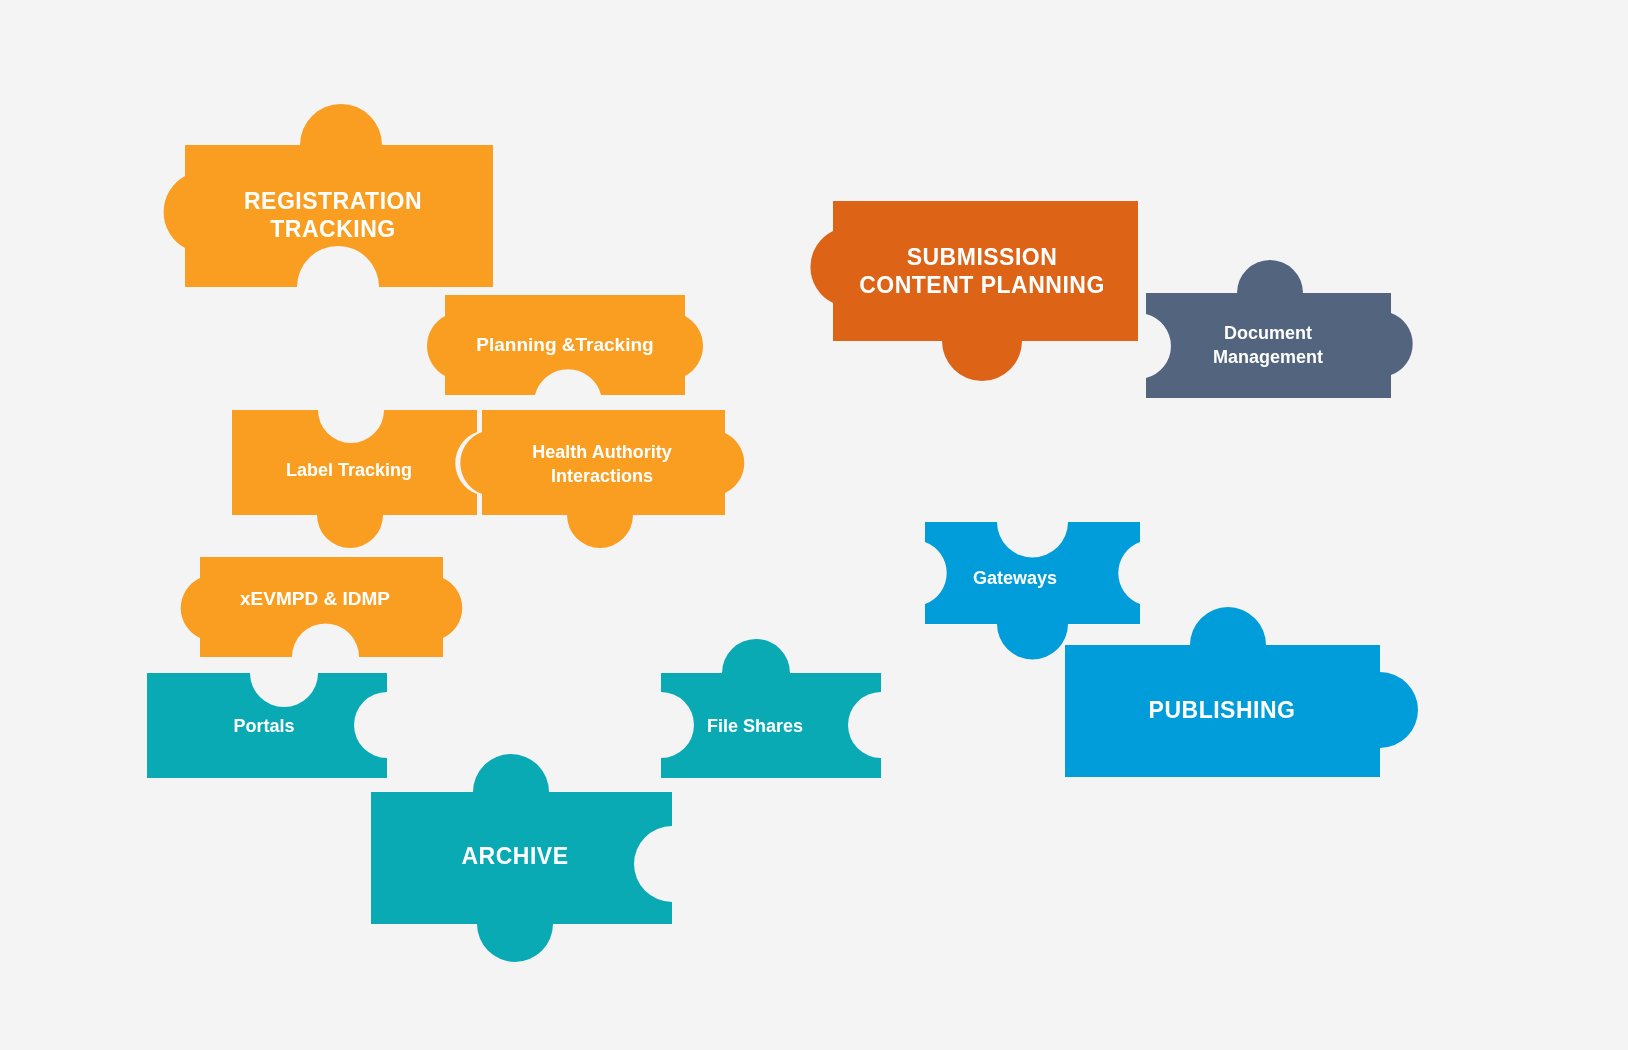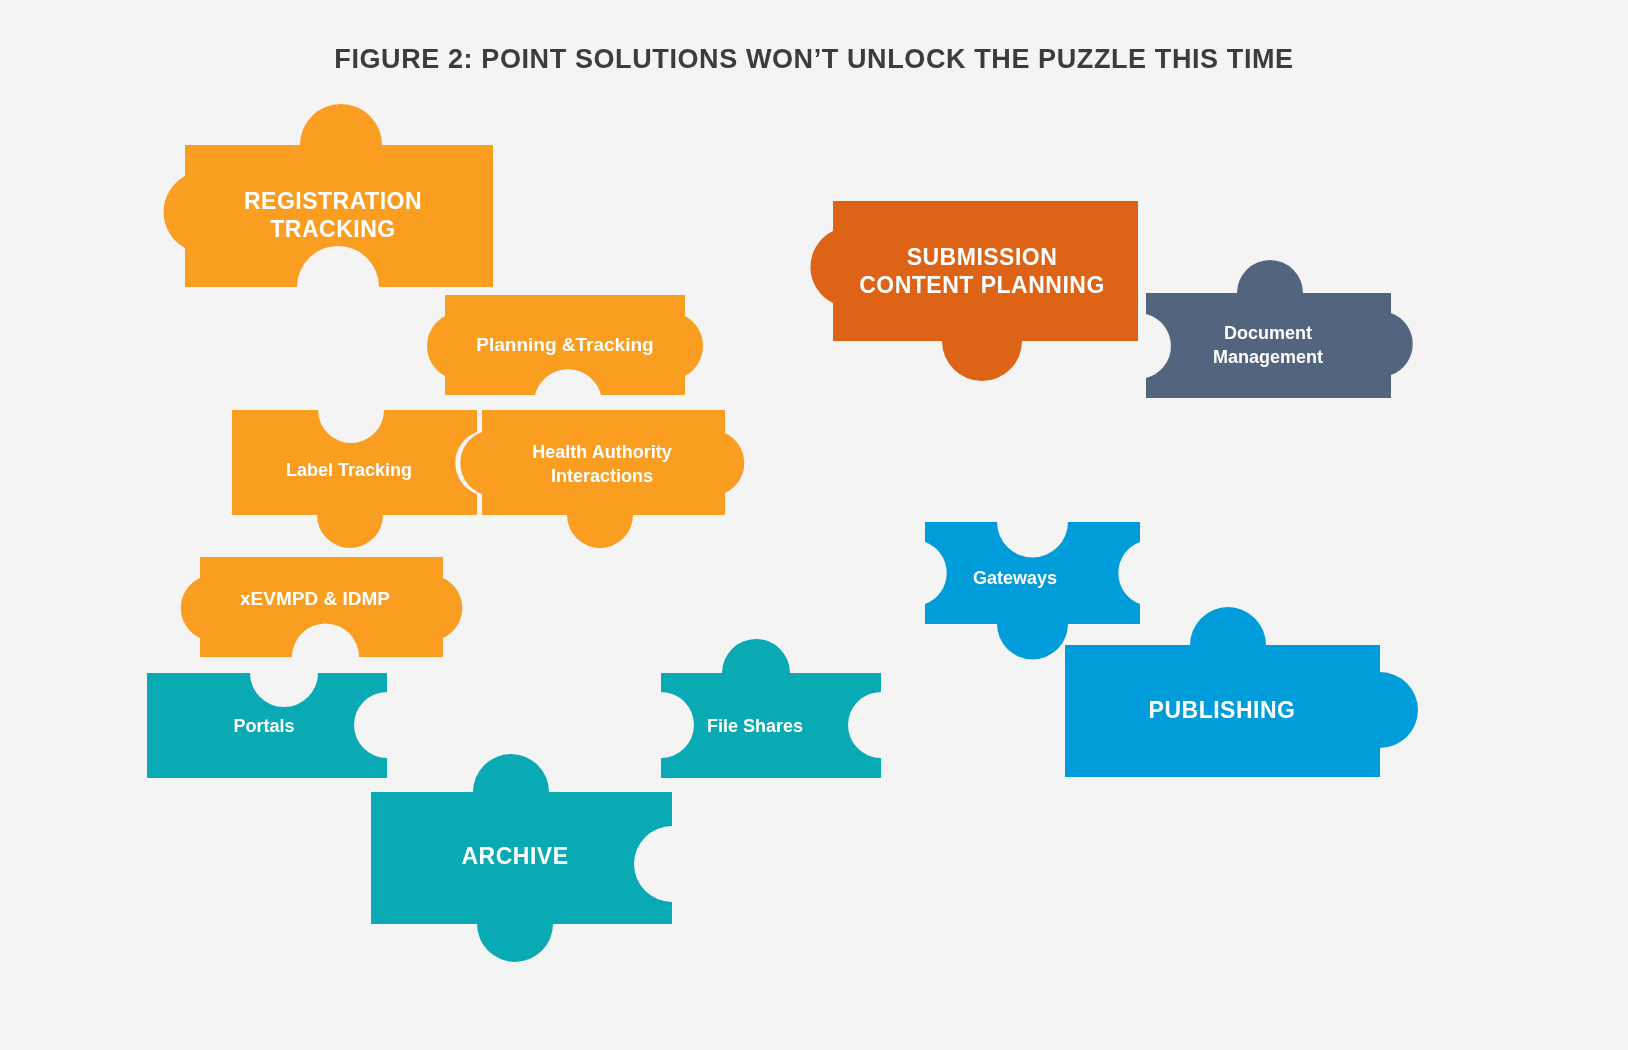--- a/index.html
+++ b/index.html
@@ -48,21 +48,20 @@
   }
   .label-large { font-size: 23px; letter-spacing: 0.5px; }
   .label-medium { font-size: 19px; }
   .label-small { font-size: 18px; }
 </style>
 </head>
 <body style="background: rgb(244, 244, 244);">
 
 <div id="figure-root" style="background: rgb(244, 244, 244);">
 
-  <div id="figure-title" style="color: rgb(60, 60, 60);">FIGURE 2: POINT SOLUTIONS WON’T UNLOCK THE PUZZLE THIS TIME</div>
 
   <svg id="puzzle-canvas" viewBox="0 0 1628 1050">
 
     <g>
       <path d="M185,145
            L300,145
            A41,41 0 0 1 382,145
            L493,145
            L493,287
            L379,287

